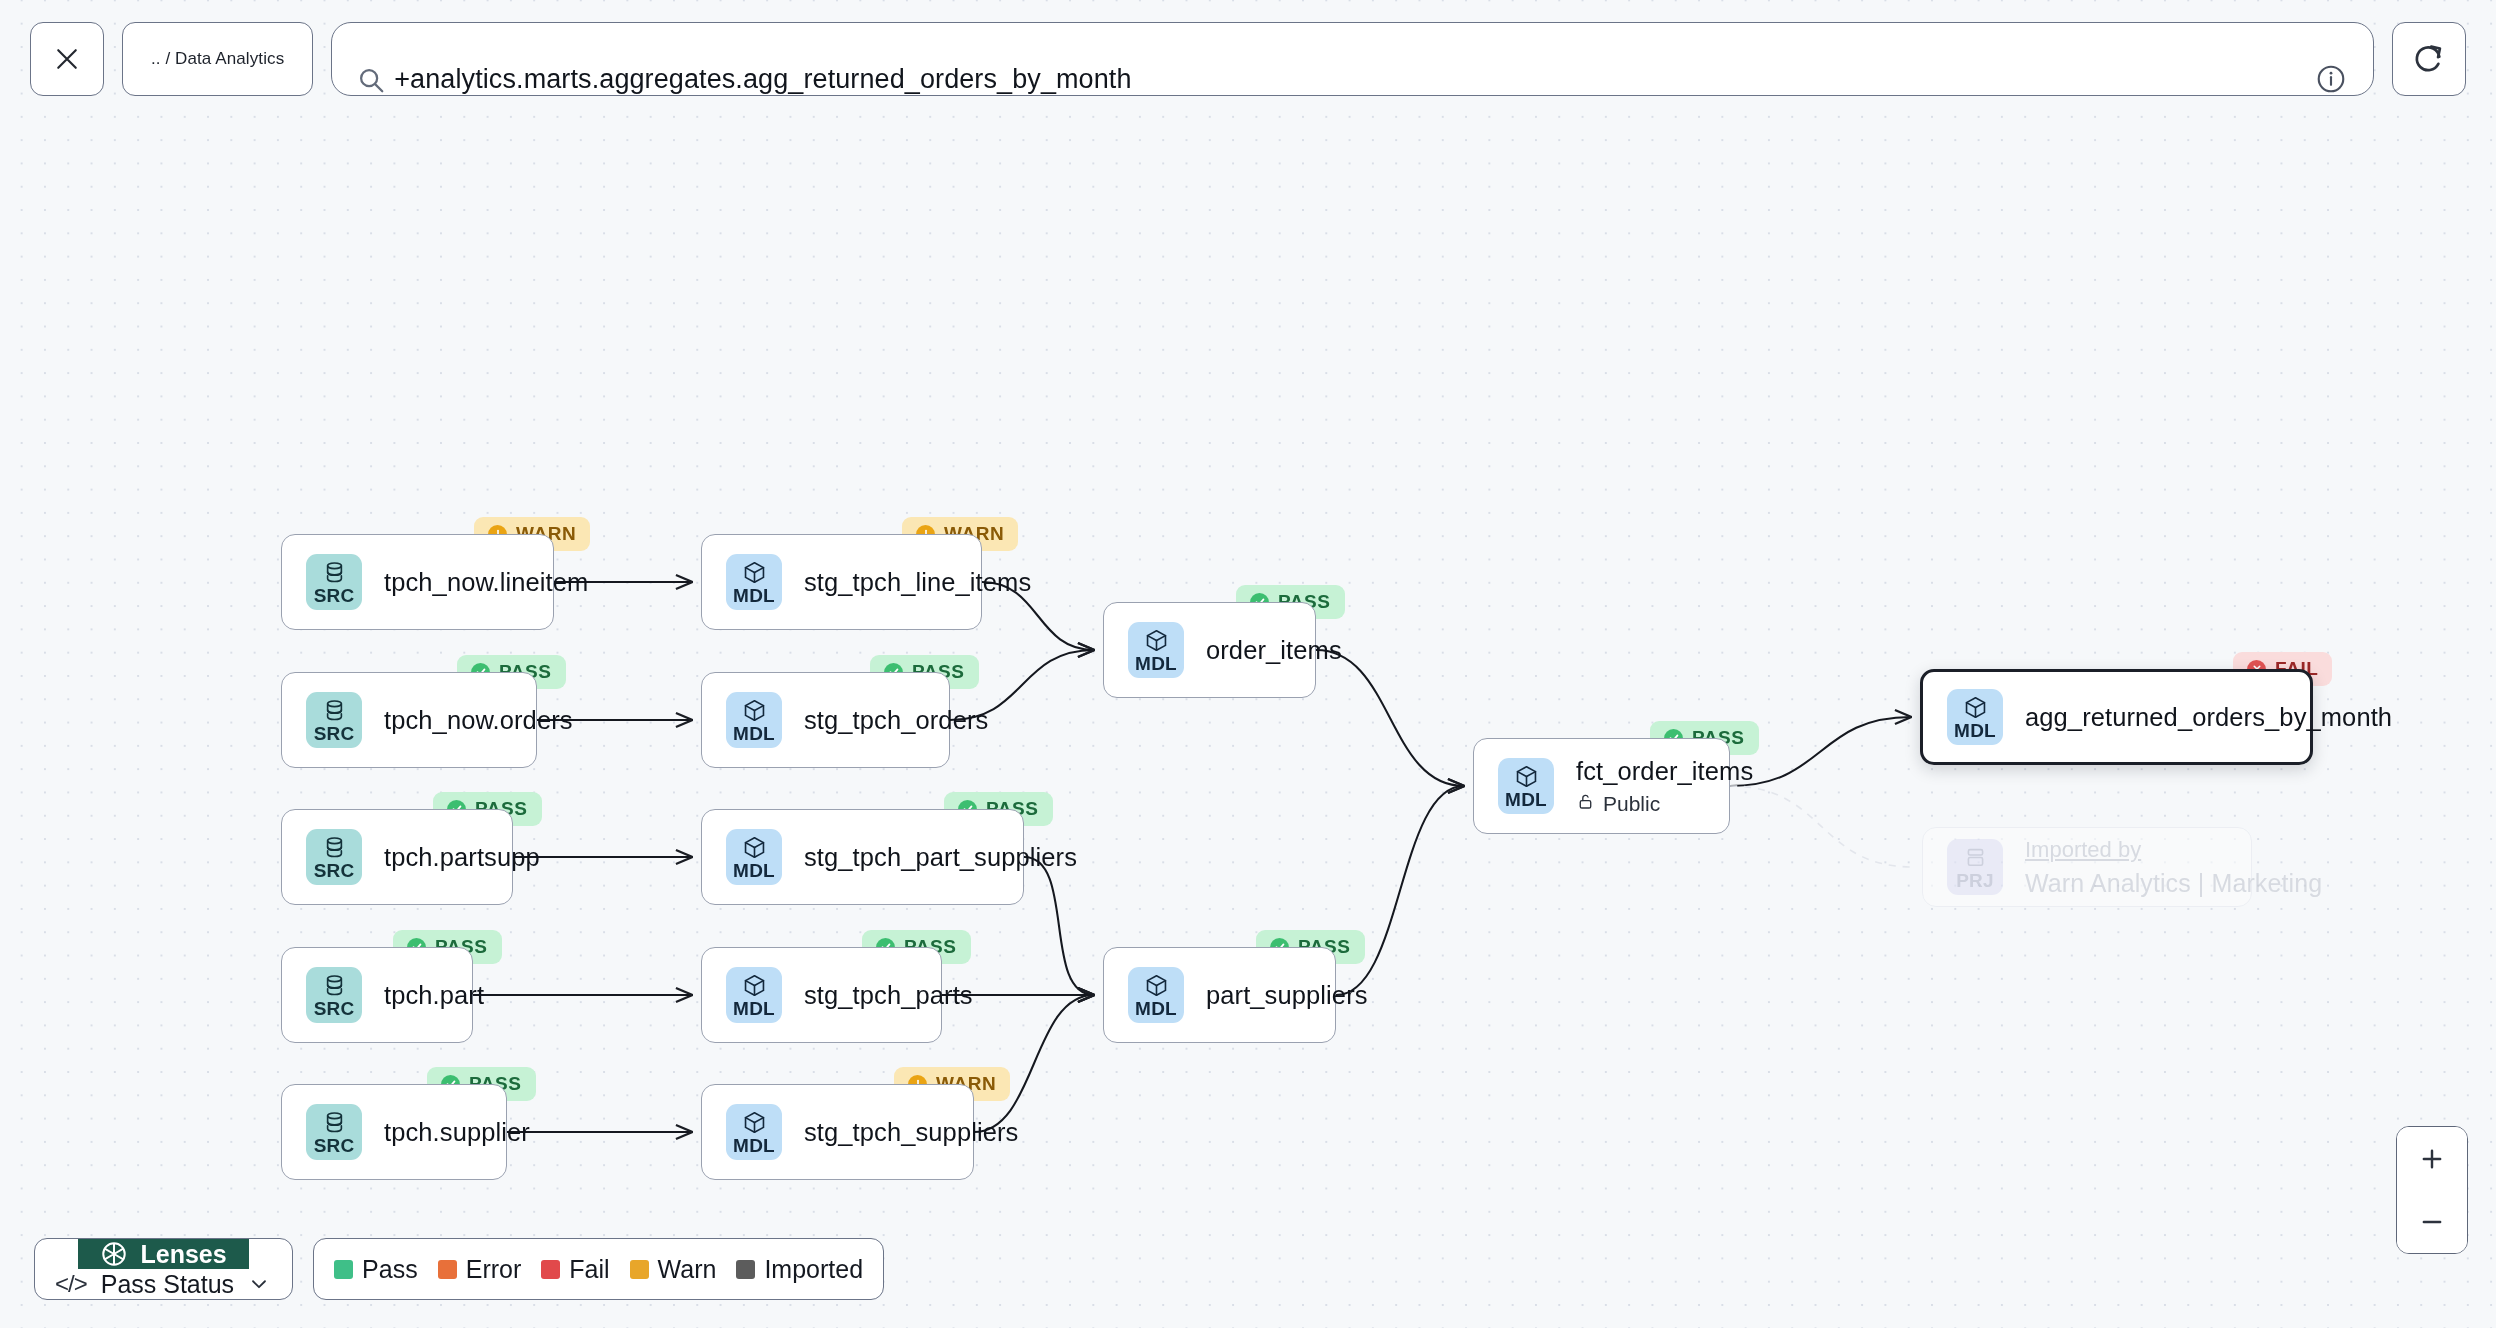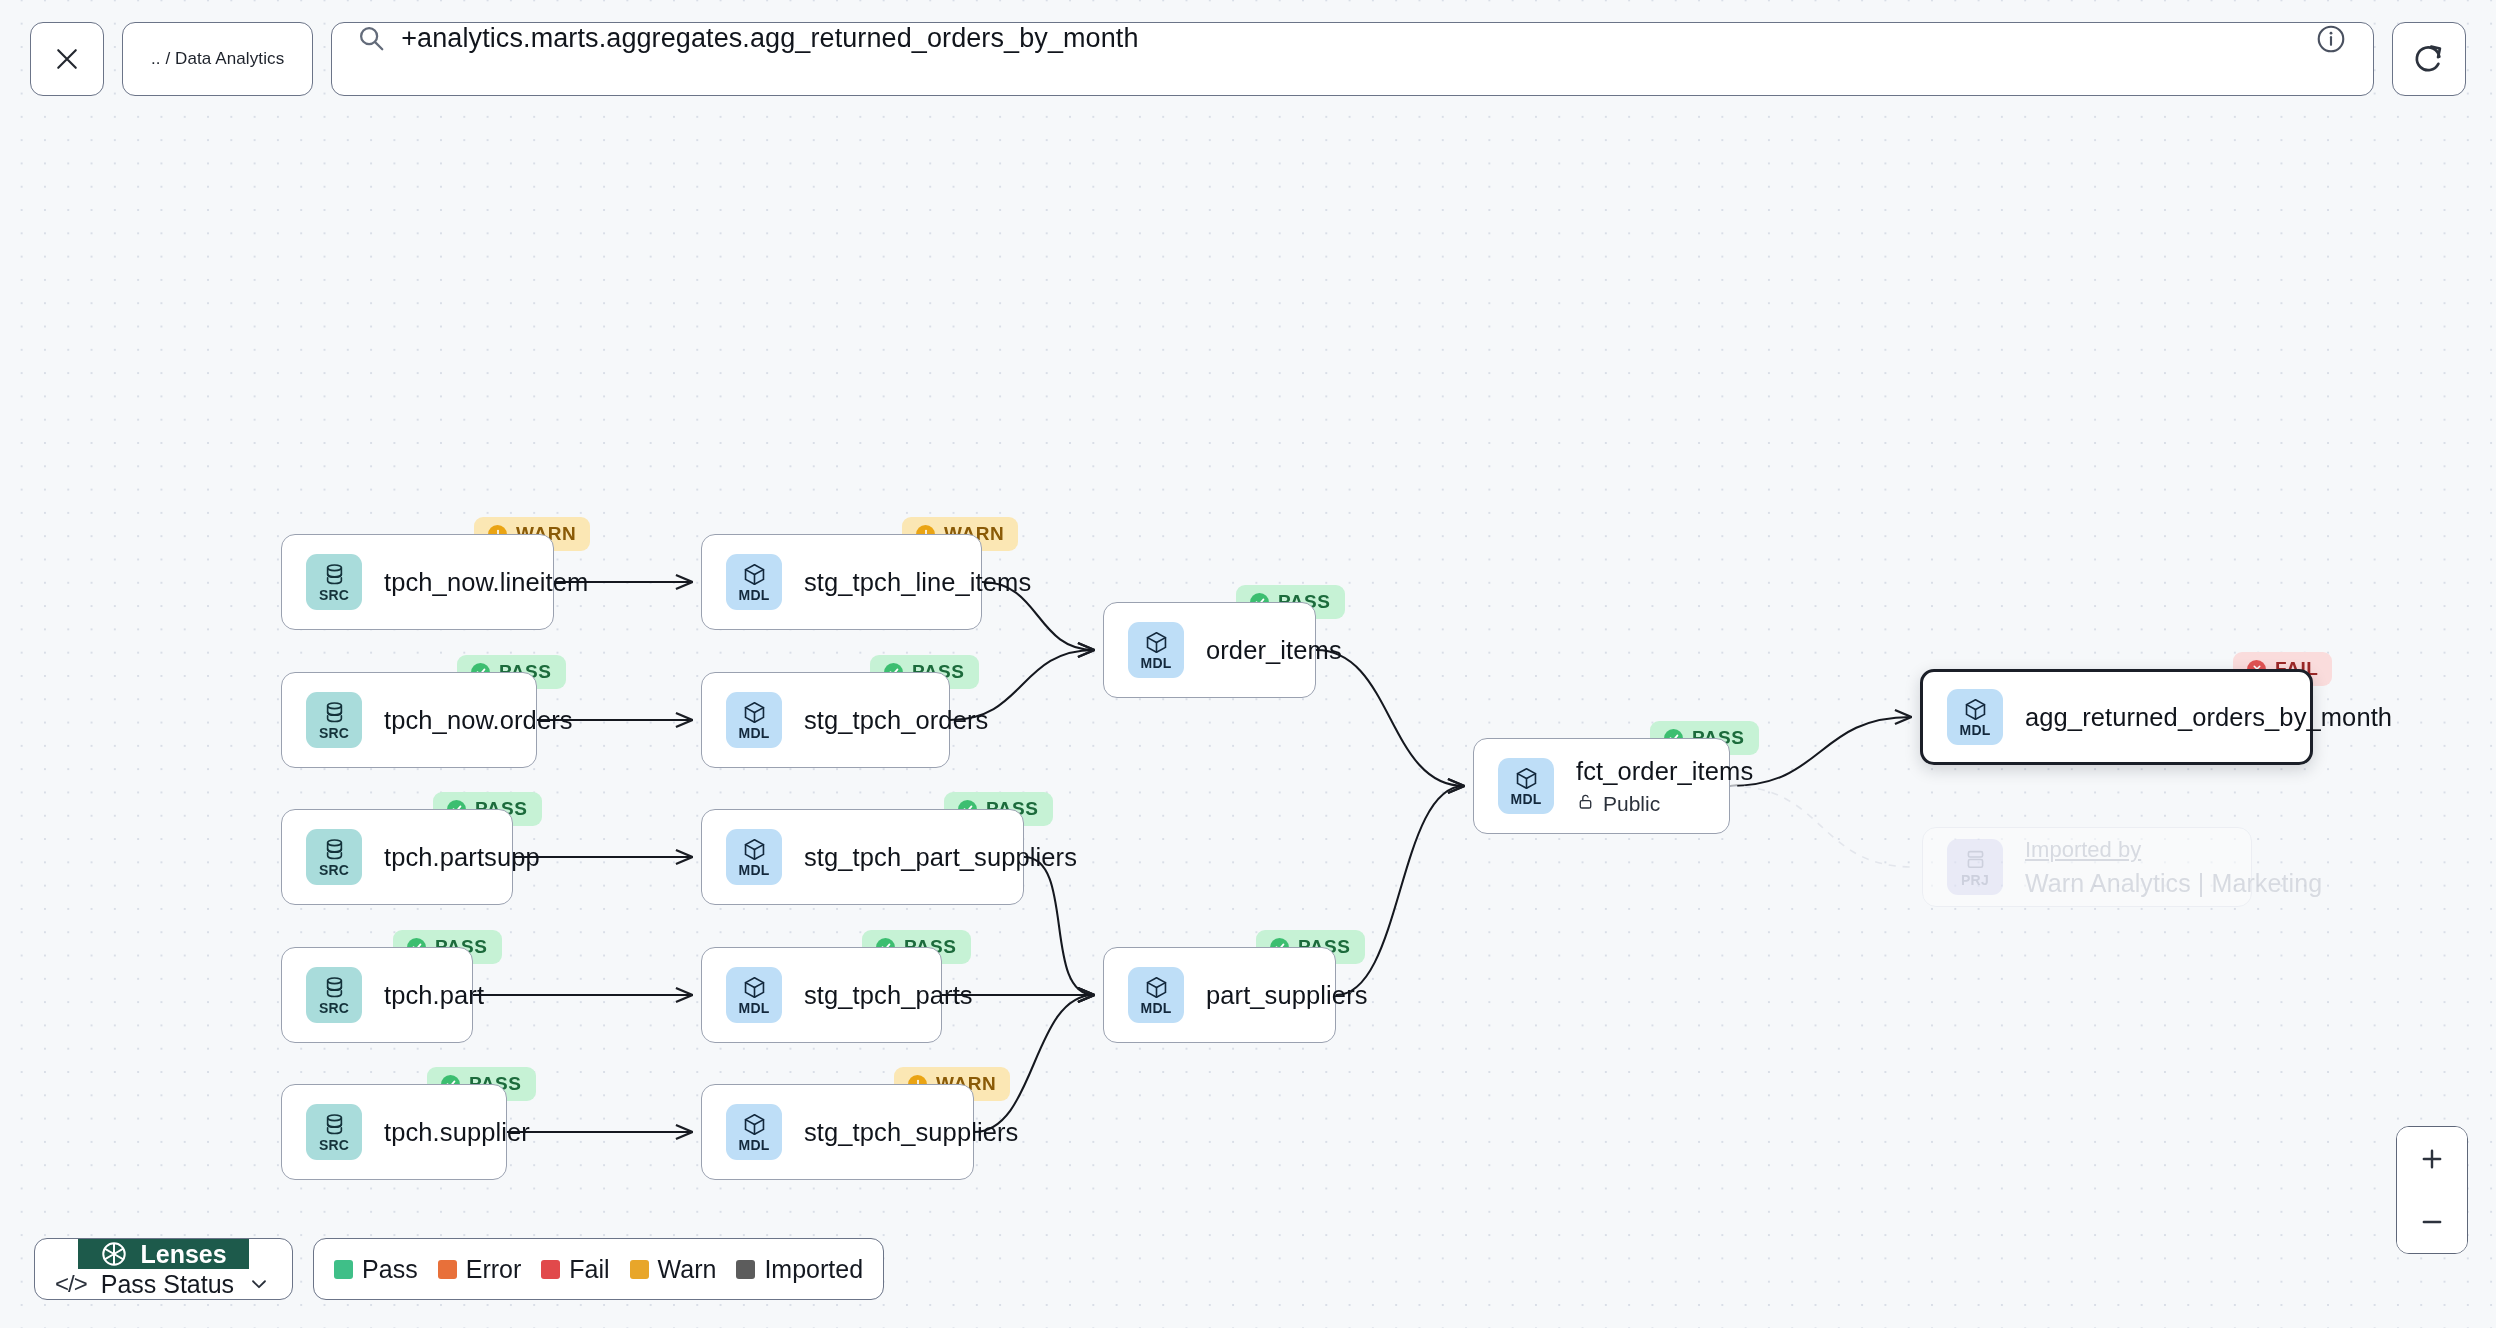--- a/index.html
+++ b/index.html
@@ -41,24 +41,25 @@
     flex: 0 0 auto;
     padding: 0 28px;
     font-size: 17px;
     letter-spacing: 0.1px;
     color: #1d222b;
     cursor: pointer;
     white-space: nowrap;
   }
   #search-box {
     flex: 1 1 auto;
-    display: flex; align-items: flex-start;
+    display: flex; align-items: flex-end;
     padding: 0 26px 0 24px;
-    gap: 15px;
+    gap: 8px;
     cursor: text;
+    border-radius: 20px;
   }
   #search-box svg.mag { width: 30px; height: 30px; flex: 0 0 30px; color: #636b7a; }
   #search-value {
     flex: 1 1 auto;
     font-size: 27px;
     color: #11151c;
     letter-spacing: 0.1px;
     white-space: nowrap; overflow: hidden;
   }
   #info-icon { width: 32px; height: 32px; flex: 0 0 32px; color: #4a5160; cursor: pointer; }
@@ -92,21 +93,21 @@
   .chip {
     width: 56px; height: 56px;
     border-radius: 11px;
     flex: 0 0 56px;
     display: flex; flex-direction: column;
     align-items: center; justify-content: center;
     gap: 1px;
   }
   .chip svg { width: 25px; height: 25px; display: block; }
   .chip .kind {
-    font-size: 14px; font-weight: 600; line-height: 1;
+    font-size: 19px; font-weight: 600; line-height: 1;
     letter-spacing: .2px;
   }
   .chip.src { background: #a9dcdb; color: #14323a; }
   .chip.mdl { background: #bedef7; color: #13283c; }
   .chip.prj { background: #e2e3f5; color: #b4b8cc; }
   .node-body { margin-left: 22px; display: flex; flex-direction: column; gap: 6px; }
   .node-title { font-size: 25.5px; color: #10141b; letter-spacing: .1px; white-space: nowrap; }
   .node.ghost .node-title { color: #c5c9d2; font-size: 25px; }
   .node-sub {
     font-size: 21px; color: #2b313b;

